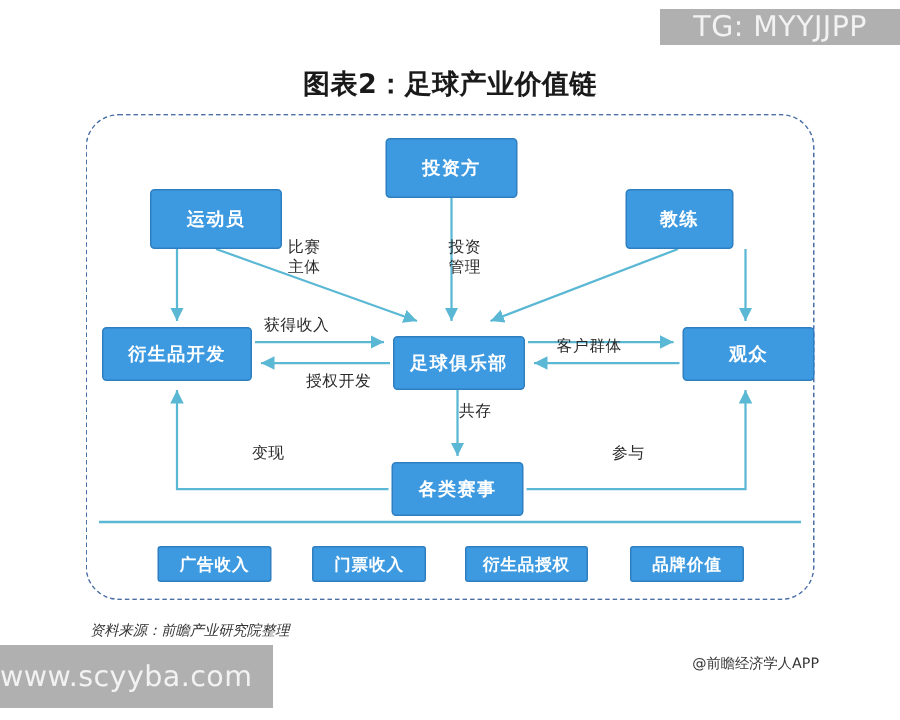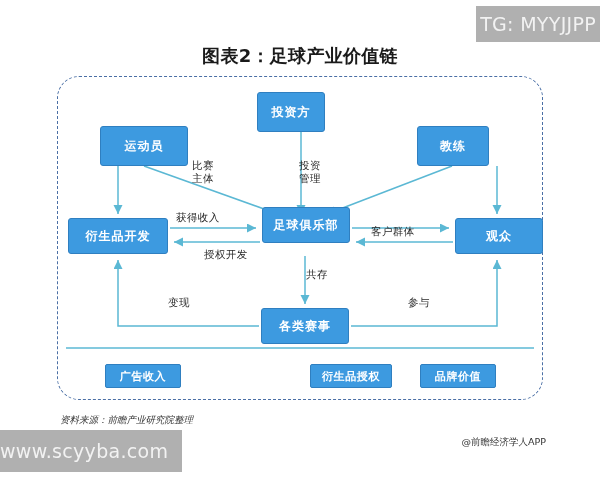--- a/index.html
+++ b/index.html
@@ -31,22 +31,22 @@
     font-size: 19px;
     letter-spacing: 0.3px;
     display: flex;
     align-items: center;
     justify-content: center;
     white-space: nowrap;
   }
   #wm-top {
     right: 0;
     top: 6px;
-    height: 36px;
-    padding: 0 4px;
+    height: 24px;
+    padding: 0 22px;
   }
   #wm-bottom {
     left: 0;
     bottom: 8px;
     height: 42px;
     padding: 0 14px 0 0;
   }
 
   
   #chart-title {
@@ -99,25 +99,25 @@
     box-sizing: border-box;
     white-space: nowrap;
   }
   .node.small {
     font-size: 11px;
     letter-spacing: 0.6px;
     border-radius: 2px;
   }
 
   
-  #node-investor   { left: 257px; top: 92px;  width: 68px; height: 40px; font-family: Liberation Mono, monospace; }
+  #node-investor   { left: 257px; top: 92px;  width: 88px; height: 40px; font-family: Liberation Mono, monospace; }
   #node-athlete    { left: 100px; top: 126px; width: 88px; height: 40px; }
   #node-coach      { left: 417px; top: 126px; width: 72px; height: 40px; }
   #node-derivative { left: 68px;  top: 218px; width: 100px; height: 36px; }
-  #node-club       { left: 262px; top: 207px; width: 88px;  height: 36px; }
+  #node-club       { left: 262px; top: 224px; width: 88px;  height: 36px; }
   #node-audience   { left: 455px; top: 218px; width: 88px;  height: 36px; }
   #node-events     { left: 261px; top: 308px; width: 88px;  height: 36px; }
 
   
   #node-ad      { left: 105px; top: 364px; width: 76px; height: 24px; }
   #node-ticket  { left: 208px; top: 364px; width: 76px; height: 24px; }
   #node-license { left: 310px; top: 364px; width: 82px; height: 24px; }
   #node-brand   { left: 420px; top: 364px; width: 76px; height: 24px; }
 
   
@@ -193,20 +193,21 @@
 
   <div class="node" id="node-investor">投资方</div>
   <div class="node" id="node-athlete">运动员</div>
   <div class="node" id="node-coach">教练</div>
   <div class="node" id="node-derivative">衍生品开发</div>
   <div class="node" id="node-club">足球俱乐部</div>
   <div class="node" id="node-audience">观众</div>
   <div class="node" id="node-events">各类赛事</div>
 
   <div class="node small" id="node-ad">广告收入</div>
+  <div class="node small" id="node-ticket">门票收入</div>
   <div class="node small" id="node-license">衍生品授权</div>
   <div class="node small" id="node-brand">品牌价值</div>
 
   <div class="edge-label" id="lbl-match">
     <div>比赛</div>
     <div>主体</div>
   </div>
   <div class="edge-label" id="lbl-invest">
     <div>投资</div>
     <div>管理</div>

